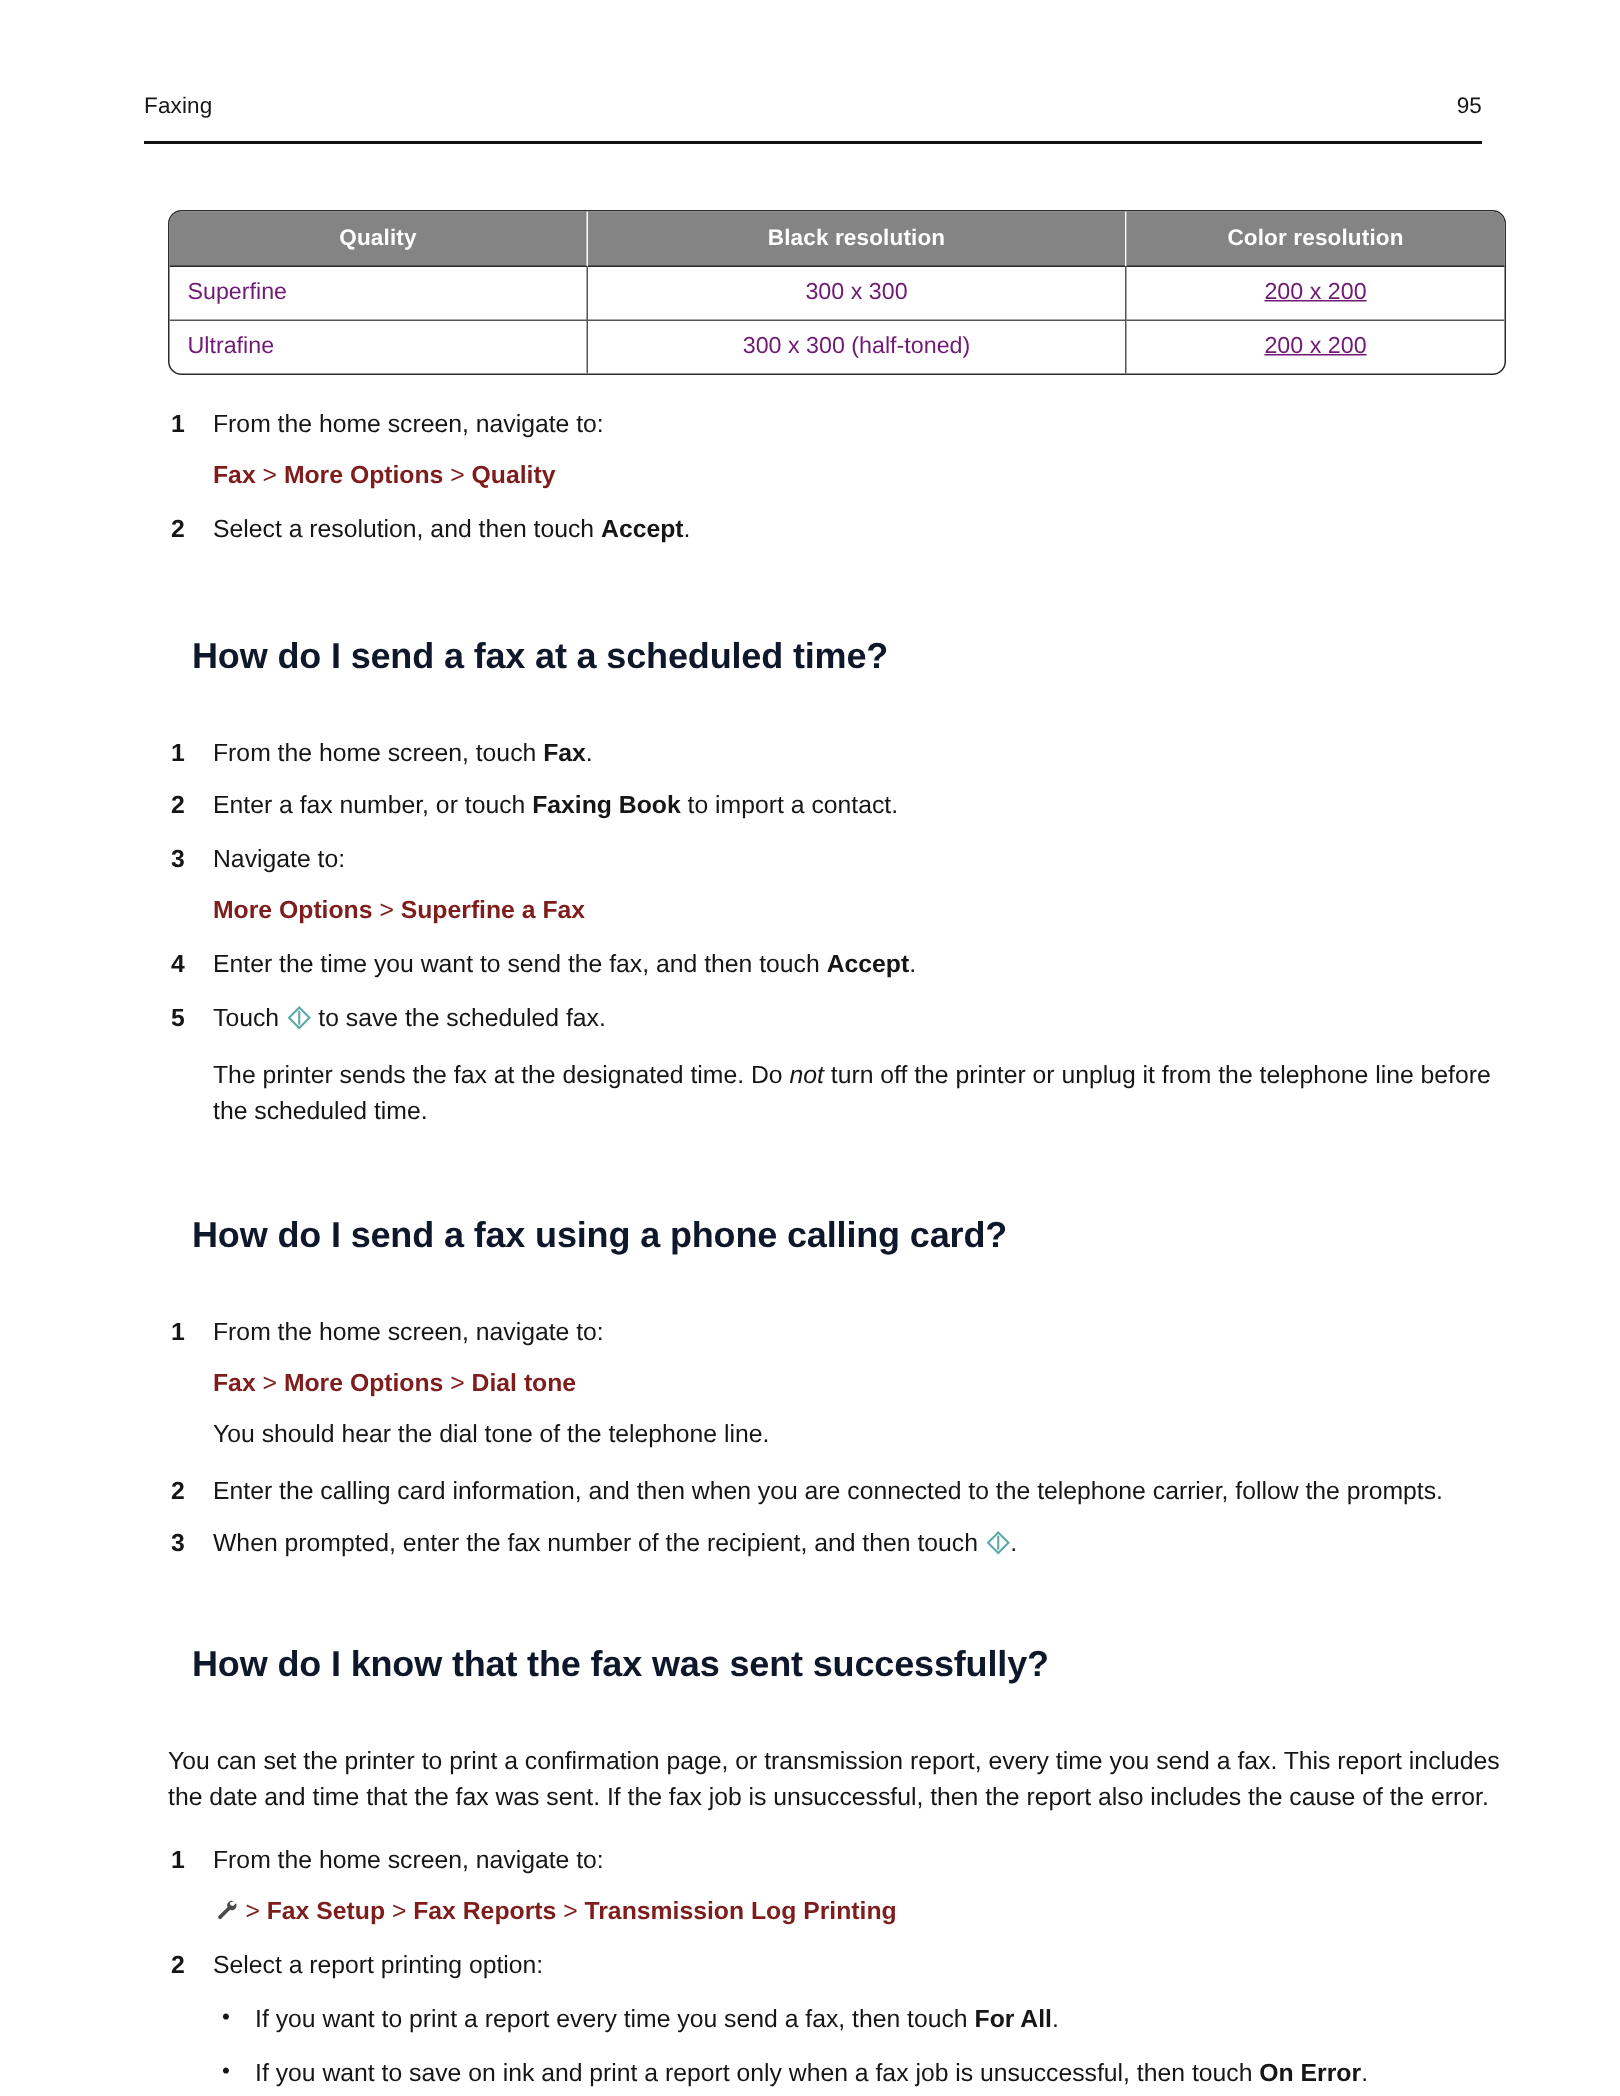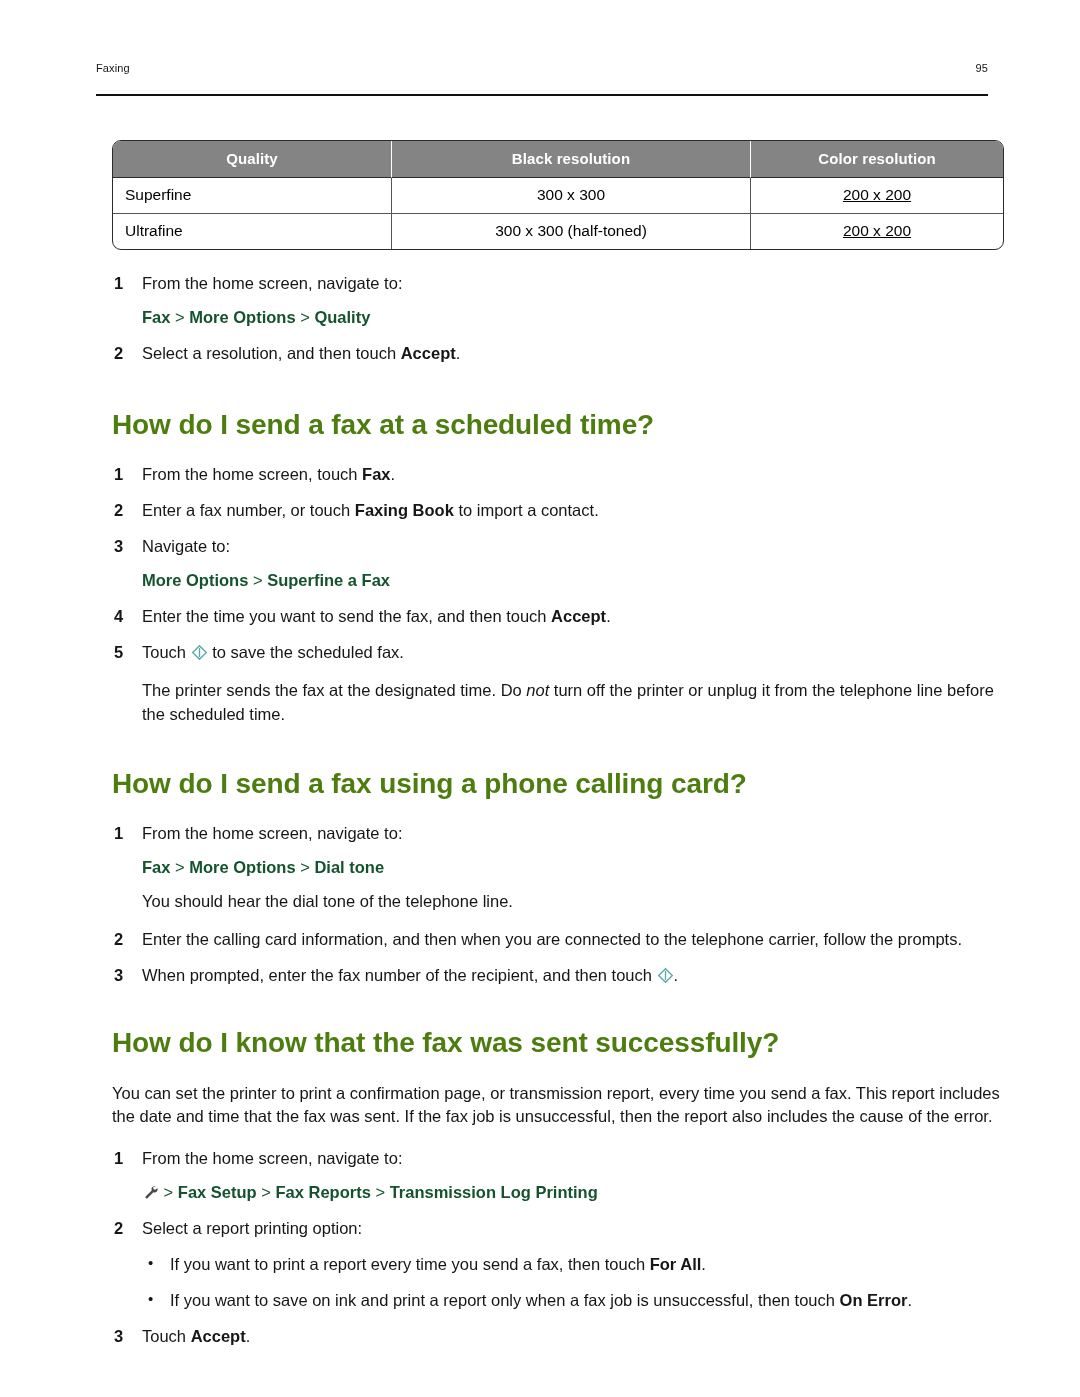--- a/index.html
+++ b/index.html
@@ -26,21 +26,21 @@
 
   
   .runhead {
     position: absolute;
     left: 96px;
     top: 62px;
     width: 892px;
     display: flex;
     justify-content: space-between;
     align-items: baseline;
-    font-size: 11px;
+    font-size: 15px;
     color: #161616;
     letter-spacing: 0.1px;
   }
   .runhead-rule {
     position: absolute;
     left: 96px;
     top: 94px;
     width: 892px;
     height: 2px;
     background: #111111;
@@ -75,34 +75,34 @@
     border-right: 1.5px solid #ffffff;
     border-bottom: 1.5px solid #2b2b2b;
     letter-spacing: 0.1px;
   }
   .spec-table th:last-child { border-right: none; }
   .spec-table td {
     padding: 8px 12px 9px;
     border-right: 1.2px solid #555555;
     border-bottom: 1.2px solid #555555;
     font-size: 15.5px;
-    color: #000000;
+    color: #701a75;
   }
   .spec-table tr:last-child td { border-bottom: none; }
   .spec-table td:last-child { border-right: none; text-decoration: underline; }
   .spec-table td.col-0 { text-align: left; width: 254px; }
   .spec-table td.col-1 { text-align: center; width: 334px; }
   .spec-table td.col-2 { text-align: center; }
 
   
   h2.section-heading {
-    font-size: 28px;
+    font-size: 24px;
     font-weight: bold;
-    color: #4d7c0f;
-    margin: 0;
+    color: #0f172a;
+    margin: 16px;
     padding: 0;
     letter-spacing: -0.1px;
     line-height: 1.2;
   }
 
   
   .steps { margin: 0; padding: 0; list-style: none; }
   .step {
     position: relative;
     padding-left: 30px;
@@ -114,21 +114,21 @@
     position: absolute;
     left: 2px;
     top: 0;
     font-weight: bold;
     font-size: 16.5px;
   }
   .substep {
     padding-left: 30px;
     font-size: 16.5px;
     line-height: 1.45;
-    color: #14532d;
+    color: #7f1d1d;
   }
   .nav-path {
     font-weight: bold;
     font-size: 16.5px;
   }
   .nav-path .sep { font-weight: normal; }
 
   .bullets { margin: 0; padding: 0; list-style: none; }
   .bullet {
     position: relative;

